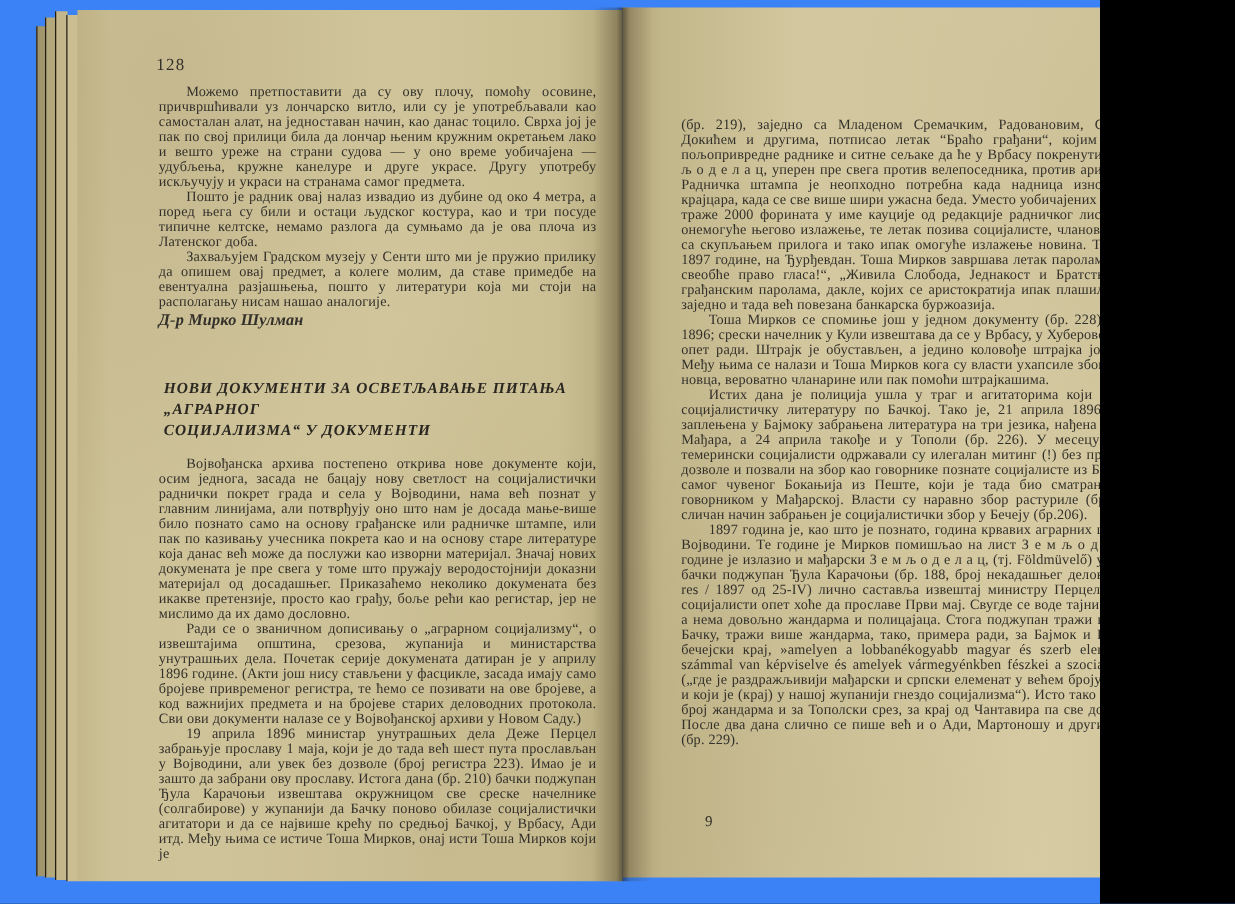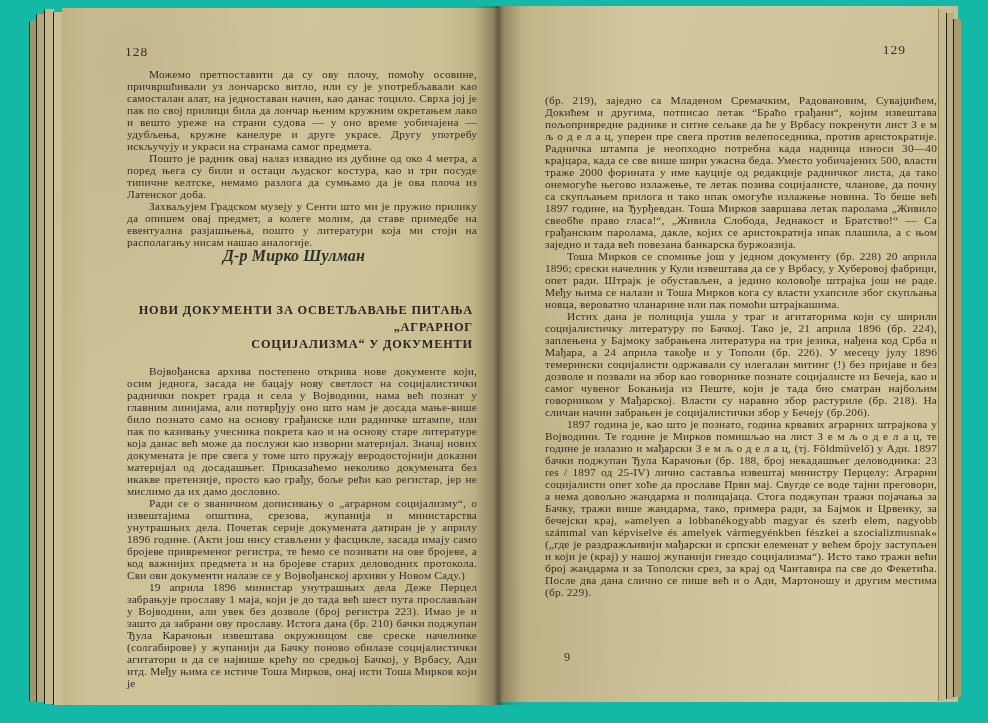--- a/index.html
+++ b/index.html
@@ -1,20 +1,20 @@
 <!DOCTYPE html>
 <html><head>
 <meta charset="utf-8">
 <style>
   html,body{margin:0;padding:0;}
   body{background:#000;}
   #screenshot{
     position:relative;
-    width:988px;height:723px;
-    background:#14b8a6;
+    width:880px;height:723px;
+    background:#3b82f6;
     overflow:hidden;
     font-family:"Liberation Serif","DejaVu Serif",serif;
   }
   
   .edge{position:absolute;border-left:1px solid #241d12;}
   #edge-l1{left:29px;top:21px;width:7px;height:680px;background:#a1956d;}
   #edge-l2{left:36px;top:14px;width:8px;height:688px;background:#b3a77c;}
   #edge-l3{left:44px;top:9px;width:9px;height:695px;background:#c2b68a;}
   #edge-l4{left:53px;top:12px;width:9px;height:693px;background:#cabe92;}
   
@@ -47,24 +47,24 @@
   .pagenum{position:absolute;font-size:13.5px;letter-spacing:1px;color:#33302a;}
   #pagenum-128{left:63px;top:36px;}
   #pagenum-129{right:52px;top:36px;}
 
   .textcol{position:absolute;text-align:justify;font-size:11.4px;line-height:12px;
            letter-spacing:0.15px;color:#33302a;}
   #textcol-left{left:65px;top:60px;width:350px;}
   #textcol-right{left:47px;top:60px;width:392px;}
   .textcol p{margin:0;text-indent:22px;}
   .textcol p.noindent{text-indent:0;margin-top:28px;}
-  .signature{text-align:center;font-style:italic;font-weight:bold;
-             font-size:16px;margin:2px 16px 0 0;}
-  .article-heading{margin:40px 4px 12px 4px;text-align:right;font-weight:bold;
-                   font-size:12.3px;line-height:17px;letter-spacing:0.8px;color:#2a2721;}
+  .signature{text-align:left;font-style:italic;font-weight:bold;
+             font-size:13px;margin:2px 16px 0 0;}
+  .article-heading{margin:40px 4px 12px 4px;text-align:left;font-weight:bold;
+                   font-size:12.3px;line-height:17px;letter-spacing:0.8px;color:#2a2721;font-style:italic;}
   .sheet-num{position:absolute;left:66px;top:644px;font-size:12px;color:#33302a;}
 </style>
 </head>
 <body>
 
 <div id="screenshot">
 
   <div class="edge" id="edge-l1"></div>
   <div class="edge" id="edge-l2"></div>
   <div class="edge" id="edge-l3"></div>

